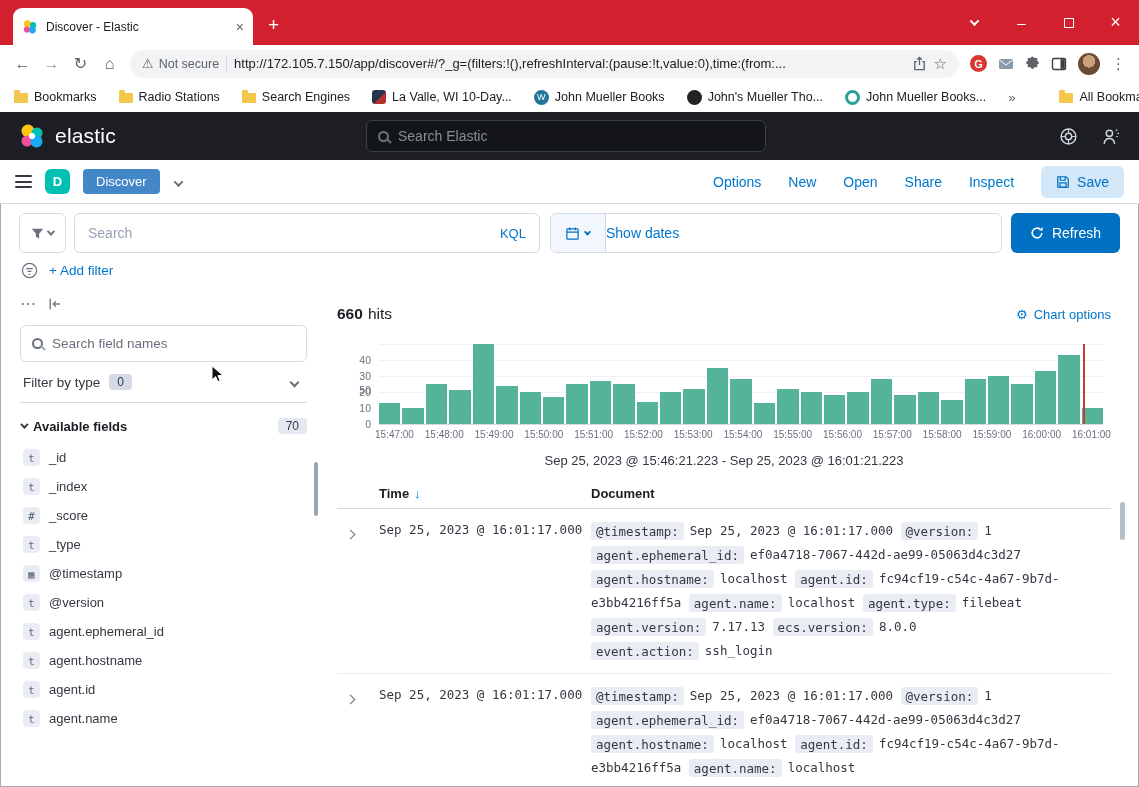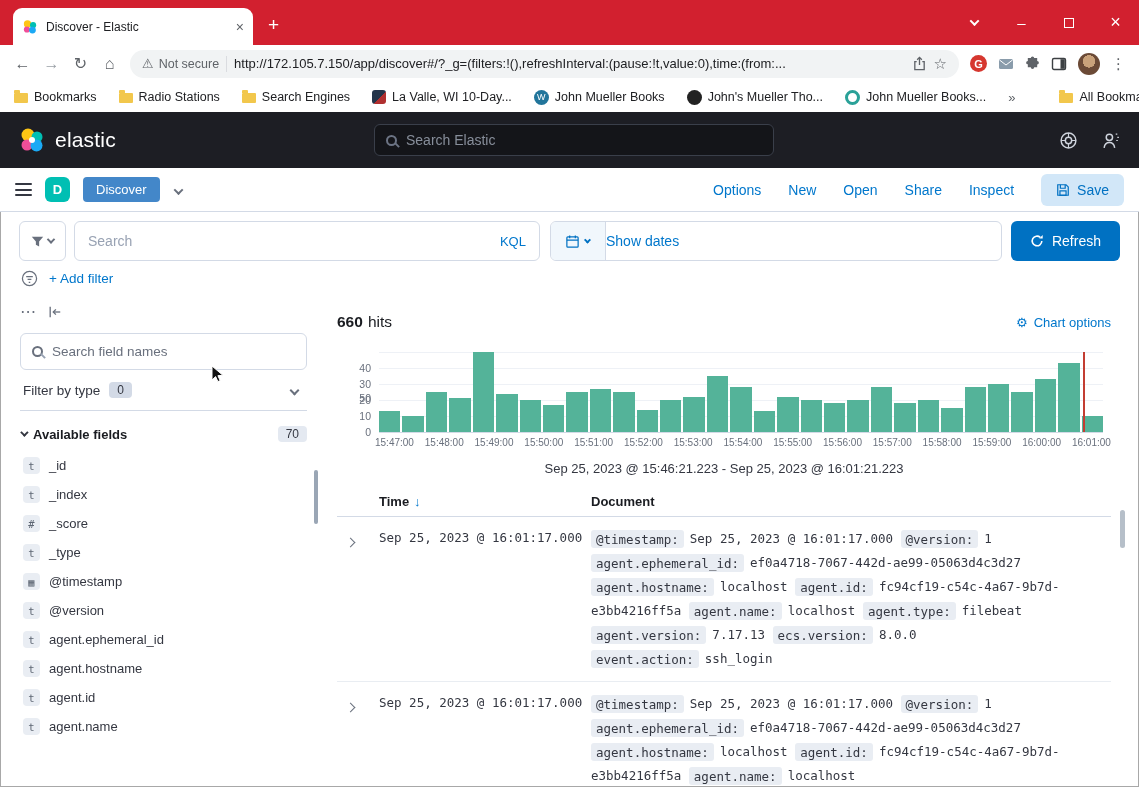--- a/index.html
+++ b/index.html
@@ -47,23 +47,23 @@
   .bm-dot { width:15px; height:15px; border-radius:50%; flex:none; display:flex; align-items:center; justify-content:center;
             font-size:9px; color:#fff; }
   .bm-dot.wp { background:#21759b; }
   .bm-dot.dark { background:#222; }
   .bm-dot.ring { background:#fff; border:3px solid #2aa198; }
   .bm-sq { width:14px; height:14px; border-radius:3px; background:linear-gradient(135deg,#24344a 55%,#b03030 56%); flex:none; }
   .bm-spacer { flex:1; }
   .overflow { color:#5f6368; font-size:13px; }
 
   
-  .eheader { height:56px; background:#1d1e24; display:flex; align-items:center; padding:0 18px; position:relative; flex:none; }
+  .eheader { height:48px; background:#1d1e24; display:flex; align-items:center; padding:0 18px; position:relative; flex:none; }
   .brand { display:flex; align-items:center; gap:9px; color:#fff; font-size:21px; letter-spacing:.2px; }
-  .esearch { position:absolute; left:374px; width:400px; height:32px; background:#141519; border:1px solid #3a3f4a;
+  .esearch { position:absolute; left:366px; width:400px; height:32px; background:#141519; border:1px solid #3a3f4a;
              border-radius:6px; display:flex; align-items:center; padding:0 11px; gap:9px; color:#878e9a; font-size:14px; }
   .lens { width:11px; height:11px; border:2px solid #98a2b3; border-radius:50%; position:relative; flex:none; }
   .lens::after { content:""; position:absolute; width:6px; height:2px; background:#98a2b3; right:-5px; bottom:-2px; transform:rotate(45deg); }
   .lens.dk { border-color:#6c7484; } .lens.dk::after { background:#6c7484; }
   .eh-icons { margin-left:auto; display:flex; gap:24px; align-items:center; }
 
   
   .knav { height:44px; background:#fff; border-bottom:1px solid #d3dae6; display:flex; align-items:center;
           padding:0 15px; gap:13px; flex:none; }
   .hamb { width:17px; display:flex; flex-direction:column; gap:3.5px; }

